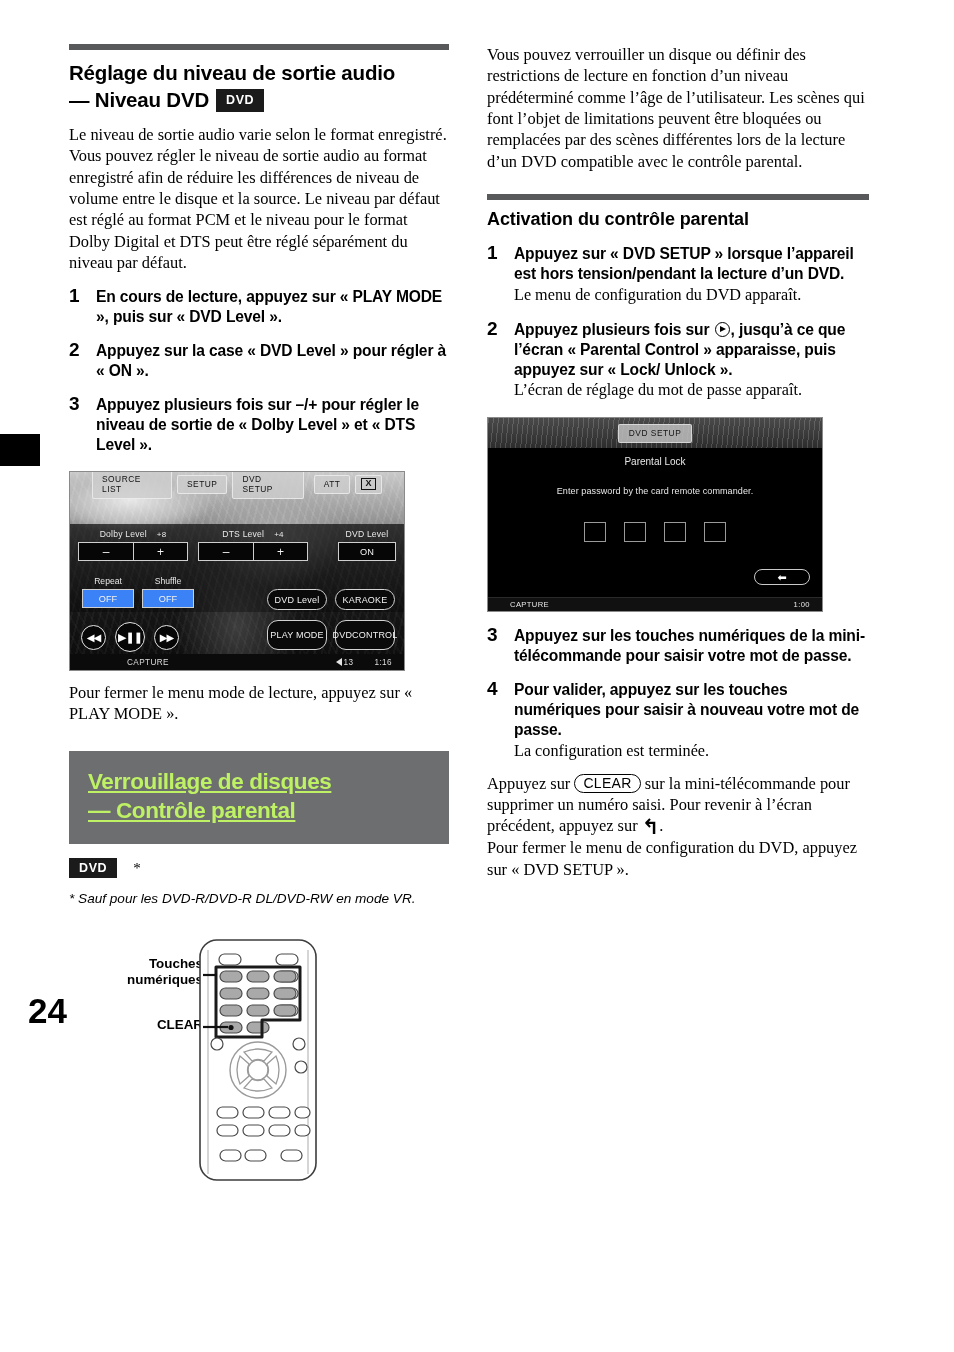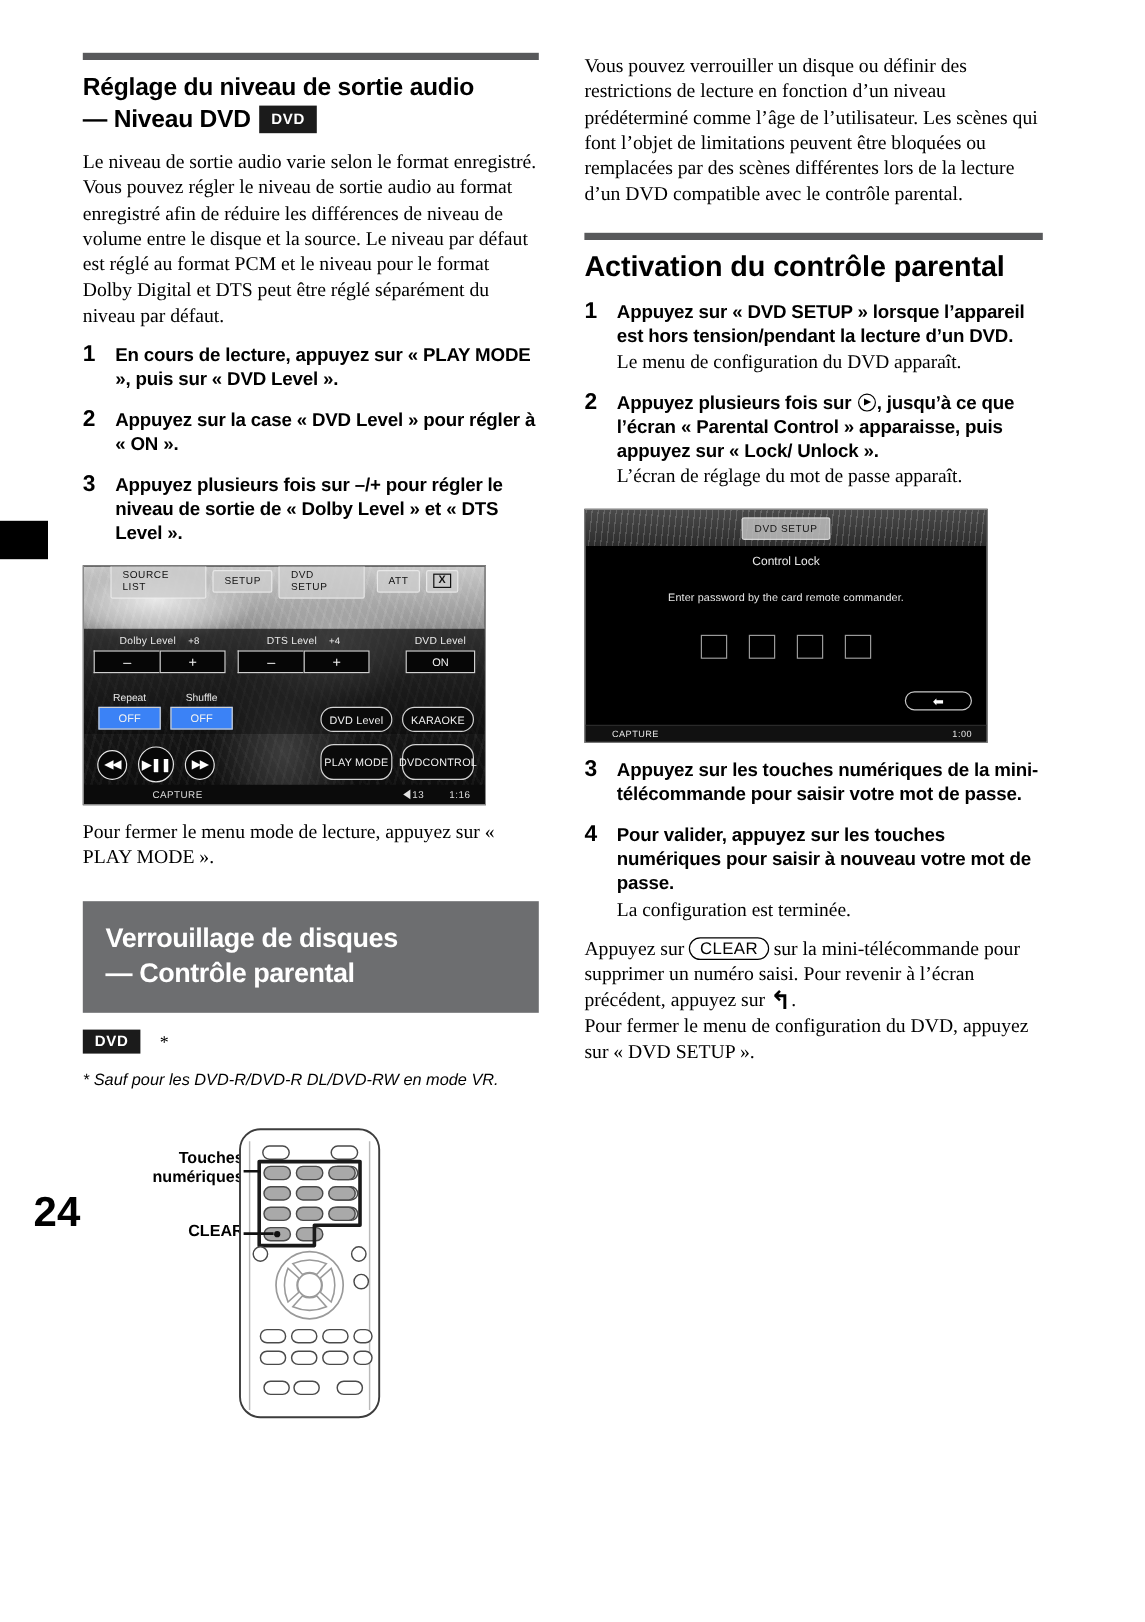--- a/index.html
+++ b/index.html
@@ -32,21 +32,21 @@
   }
   .badge-dvd {
     display: inline-block; background: #1b1b1b; color: #fff;
     font-family: "Liberation Sans", sans-serif;
     font-size: 12.5px; font-weight: bold; letter-spacing: 0.6px;
     padding: 3px 10px 3px 10px; vertical-align: 3px; margin-left: 7px;
   }
 
   h3.sub-title {
     font-family: "Liberation Sans", sans-serif;
-    font-size: 24px; font-weight: bold; color: #000;
+    font-size: 18px; font-weight: bold; color: #000;
     letter-spacing: -0.1px;
   }
 
   
   p.body {
     font-family: "Liberation Serif", serif;
     font-size: 16.4px; line-height: 1.30; color: #000;
     text-align: left; margin-top: 11px;
   }
   p.body.tight { margin-top: 0; }
@@ -90,22 +90,22 @@
   }
   .glyph-return {
     display: inline-block;
     font-family: "DejaVu Sans", sans-serif;
     font-size: 21px; font-weight: bold; line-height: .9;
     vertical-align: -3px;
   }
 
   
   .banner {
-    background: #6d6e70; color: #ffffff;
-    padding: 17px 19px 19px 19px; margin-top: 26px;
+    background: #6d6e70; color: #bef264;
+    padding: 17px 19px 19px 19px; margin-top: 26px; text-decoration: underline;
   }
   .banner h2 {
     font-family: "Liberation Sans", sans-serif;
     font-size: 22.5px; font-weight: bold; line-height: 1.28;
     letter-spacing: -0.4px;
   }
   .badge-row { margin-top: 14px; }
   .badge-row .star {
     font-family: "Liberation Serif", serif; font-size: 15px;
     margin-left: 12px; vertical-align: 2px;
@@ -515,21 +515,21 @@
     <div class="step">
       <span class="num">2</span>
       <div class="head"><span>Appuyez plusieurs fois sur </span><span class="glyph-play-circle"></span><span>, jusqu’à ce que l’écran « Parental Control » apparaisse, puis appuyez sur « Lock/ Unlock ».</span></div>
       <div class="sub">L’écran de réglage du mot de passe apparaît.</div>
     </div>
 
     <div class="pl-shot">
       <div class="pl-head">
         <div class="tab2">DVD SETUP</div>
       </div>
-      <div class="pl-title">Control Lock</div>
+      <div class="pl-title">Parental Lock</div>
       <div class="pl-msg">Enter password by the card remote commander.</div>
       <div class="pl-boxes">
         <div class="b"></div>
         <div class="b"></div>
         <div class="b"></div>
         <div class="b"></div>
       </div>
       <div class="pl-back">
         <span>⬅</span>
       </div>

